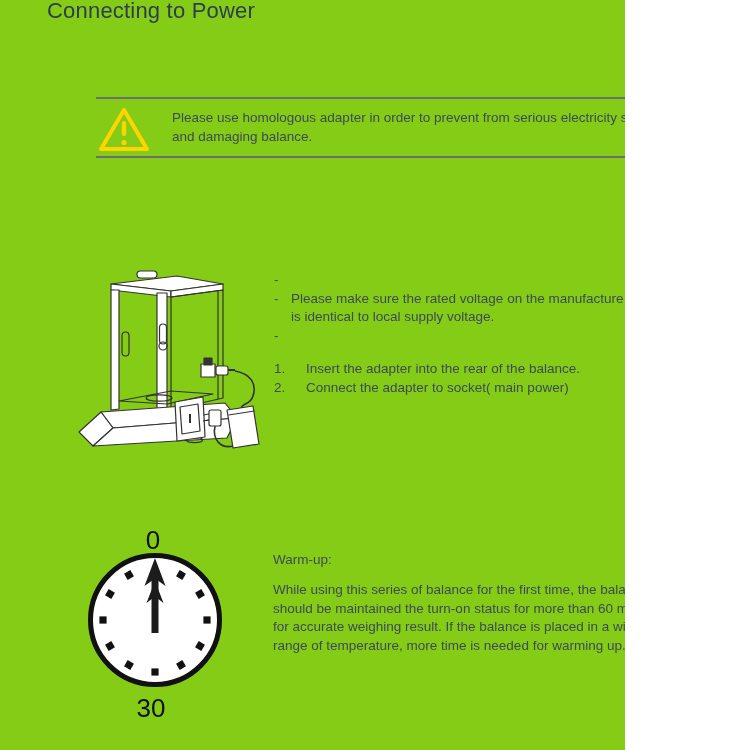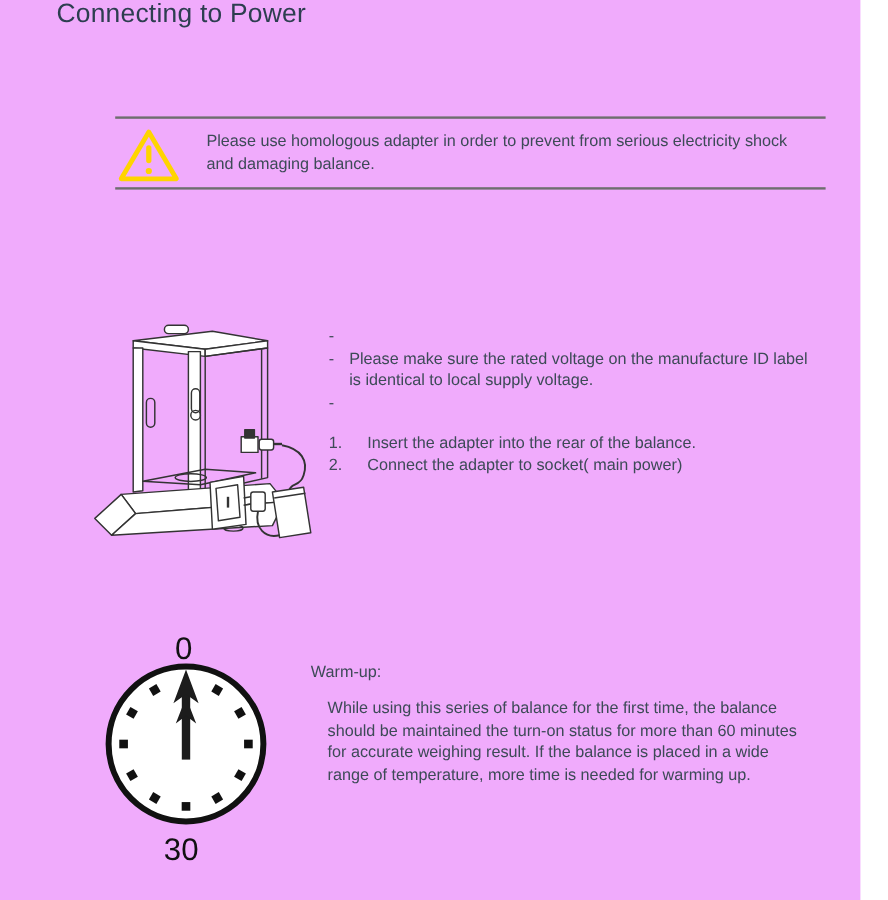--- a/index.html
+++ b/index.html
@@ -1,20 +1,20 @@
 <!DOCTYPE html>
 <html><head>
 <meta charset="utf-8">
 <style>
   html,body { margin:0; padding:0; background:#ffffff; }
   .page {
     position: relative;
-    width: 717px;
+    width: 625px;
     height: 750px;
-    background: #f0abfc;
+    background: #84cc16;
     font-family: "Liberation Sans", sans-serif;
     color: #3d4a57;
     overflow: hidden;
   }
   .title {
     position: absolute;
     left: 47px; top: -2px;
     margin: 0;
     font-size: 22px;
     font-weight: 400;
@@ -67,21 +67,21 @@
   }
   .step-row { display: flex; }
   .step-row .marker { width: 32px; flex: 0 0 32px; }
   .clock-figure {
     position: absolute;
     left: 85px; top: 523px;
     width: 140px; height: 210px;
   }
   .warmup-heading {
     position: absolute;
-    left: 259px; top: 551px;
+    left: 273px; top: 551px;
     font-size: 13.5px;
     line-height: 18.5px;
   }
   .warmup-body {
     position: absolute;
     left: 273px; top: 581px;
     width: 430px;
     font-size: 13.5px;
     line-height: 18.5px;
     white-space: pre-line;

